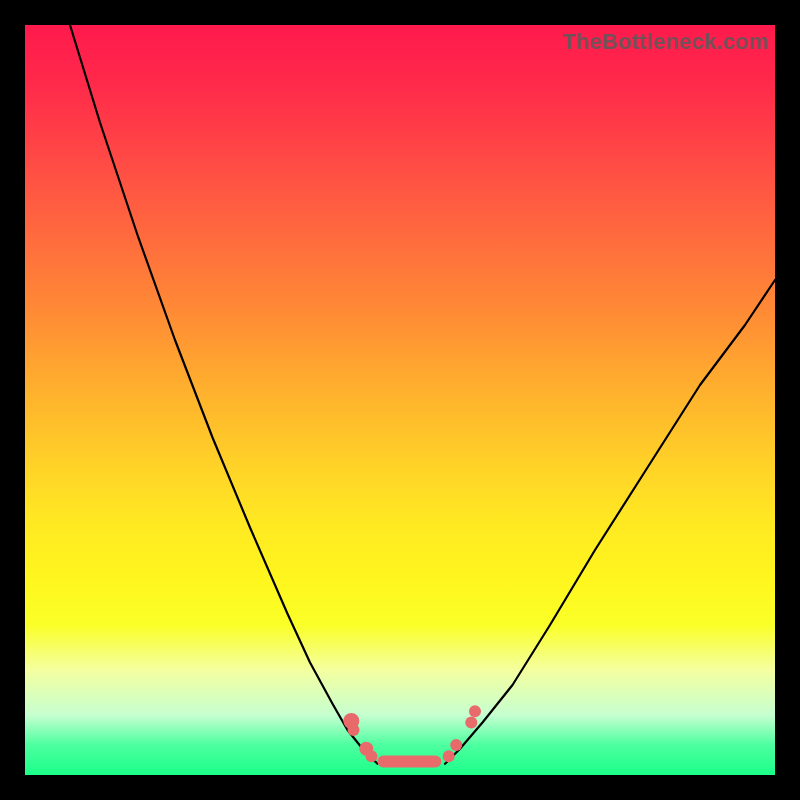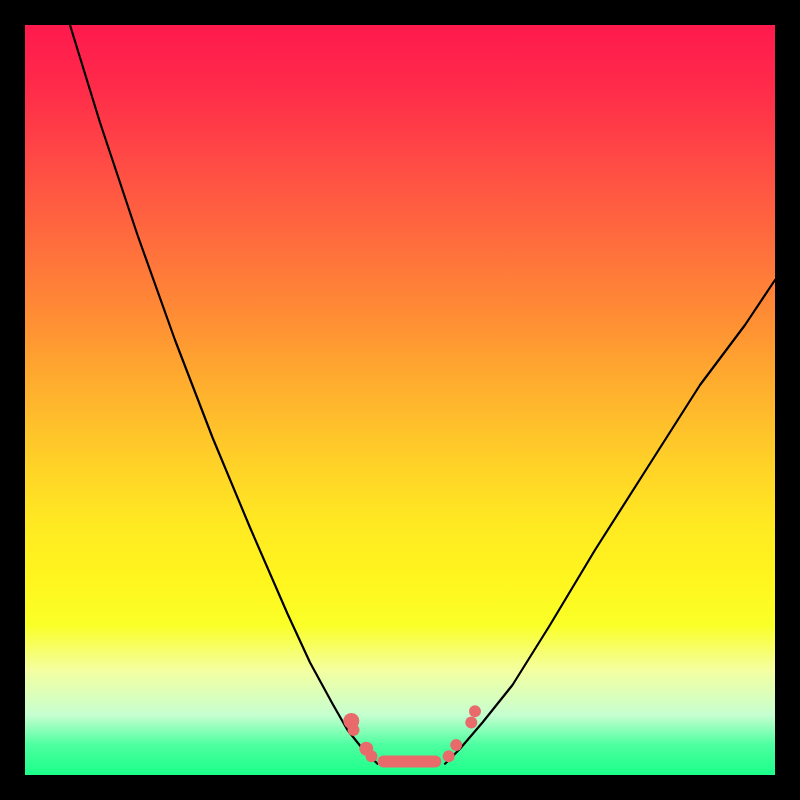--- a/index.html
+++ b/index.html
@@ -65,20 +65,21 @@
   .pill {
     fill: #e86a6a;
     stroke: none;
   }
 </style>
 </head>
 <body>
 
 <div class="frame">
   <div class="plot-area">
+    <div class="watermark">TheBottleneck.com</div>
 
     <svg class="curves" viewBox="0 0 750 750" preserveAspectRatio="none">
       <path id="left-curve" class="curve" d="M45.0 0.0 L75.0 97.5 L112.5 210.0 L150.0 315.0 L187.5 412.5 L225.0 502.5 L262.5 588.8 L285.0 637.5 L307.5 678.8 L322.5 705.0 L337.5 723.8 L352.5 738.8"></path>
       <path id="right-curve" class="curve" d="M420.0 738.8 L435.0 723.8 L457.5 697.5 L487.5 660.0 L525.0 600.0 L570.0 525.0 L622.5 442.5 L675.0 360.0 L720.0 300.0 L750.0 255.0"></path>
       <g id="marker-group">
           <circle class="dot" cx="326.3" cy="696.0" r="8"></circle>
           <circle class="dot" cx="328.5" cy="705.0" r="6"></circle>
           <circle class="dot" cx="341.3" cy="723.8" r="7"></circle>
           <circle class="dot" cx="346.5" cy="731.3" r="6"></circle>
           <circle class="dot" cx="423.7" cy="731.3" r="6"></circle>

